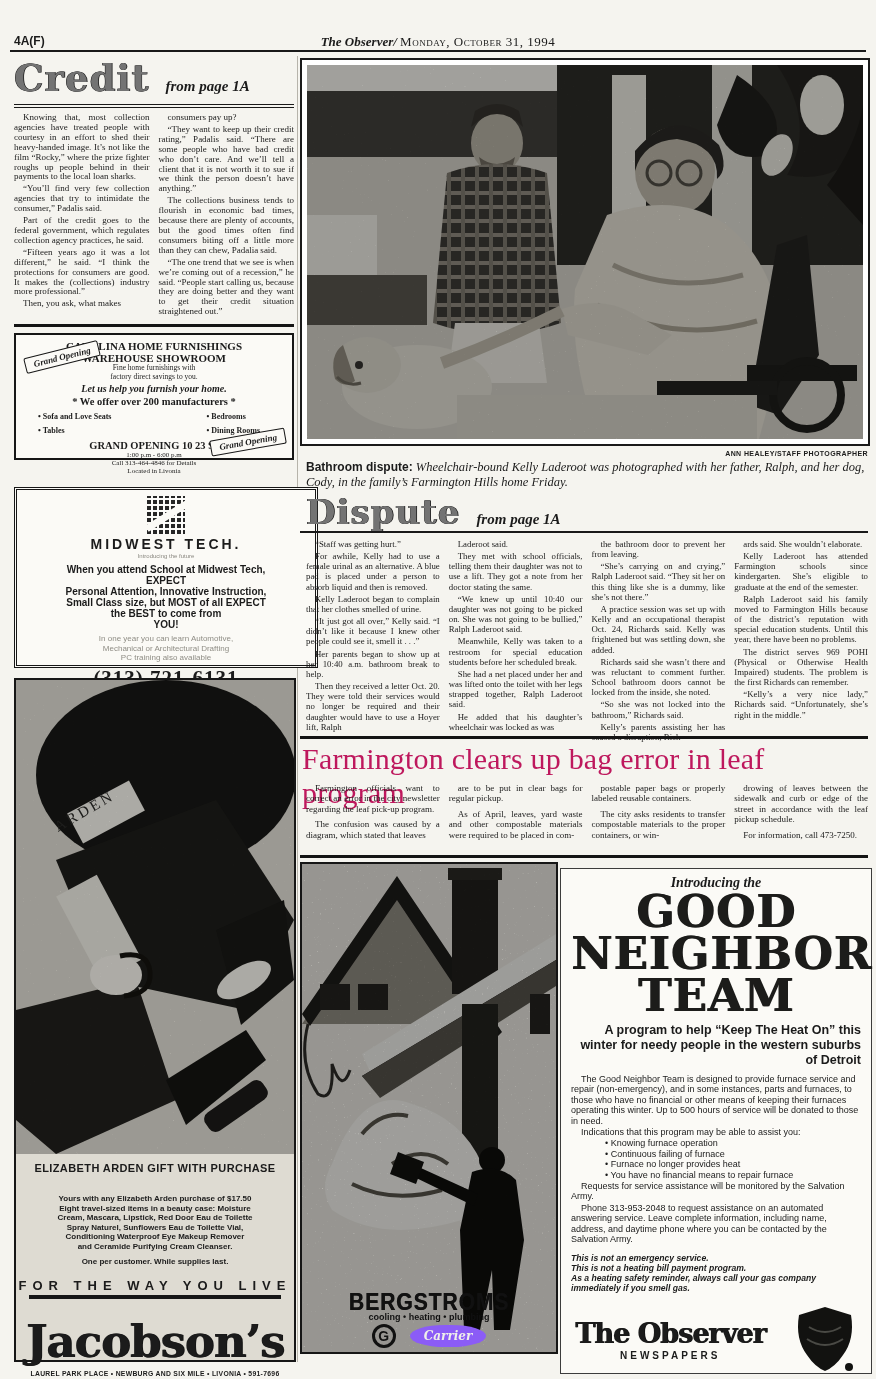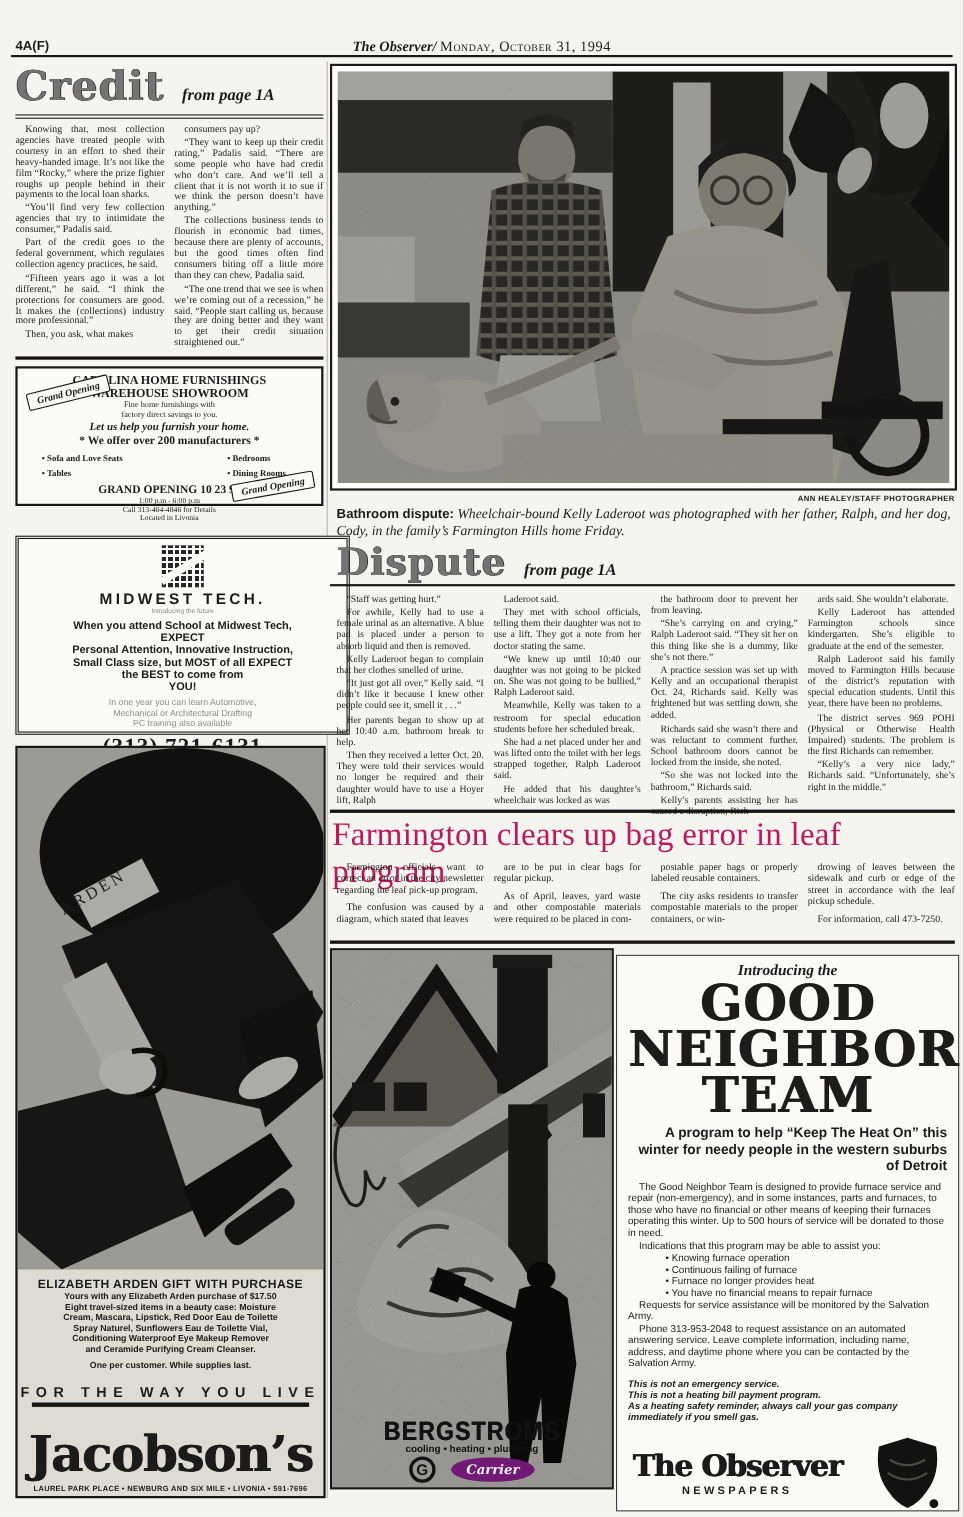--- a/index.html
+++ b/index.html
@@ -55,21 +55,21 @@
   .mw-tag{font-size:6px;color:#8a8880;margin-top:1px;}
   .mw-body{font-weight:bold;font-size:10px;line-height:11px;margin-top:5px;}
   .mw-light{font-size:8px;line-height:9.5px;color:#8f8d85;margin-top:4px;}
   .mw-phone{font:bold 21px "Liberation Serif",serif;margin-top:3px;letter-spacing:1px;}
 
   
   .arden{left:14px;top:678px;width:282px;height:684px;border:2px solid #161616;background:#dedbd2;
          font-family:"Liberation Sans",sans-serif;text-align:center;}
   .arden svg{display:block;}
   .ar-head{font-weight:bold;font-size:11px;margin-top:8px;letter-spacing:.4px;}
-  .ar-body{font-weight:bold;font-size:8px;line-height:9.6px;margin-top:0;}
+  .ar-body{font-weight:bold;font-size:8px;line-height:9.6px;margin-top:20px;}
   .ar-body p{margin:0;}
   .ar-note{font-weight:bold;font-size:8px;margin-top:5px;}
   .ar-slogan{font-weight:bold;font-size:13px;letter-spacing:6px;margin-top:12px;}
   .ar-bar{width:252px;height:4px;background:#161616;margin:2px auto 0;}
   .ar-logo{font-family:"DejaVu Serif",serif;font-weight:bold;font-size:45px;letter-spacing:-1px;margin-top:16px;
            text-shadow:1px 0 0 #161616;}
   .ar-addr{font-weight:bold;font-size:6.8px;letter-spacing:.3px;margin-top:2px;}
 
   
   .photo-frame{position:absolute;left:300px;top:58px;width:570px;height:388px;border:2px solid #1a1a1a;
@@ -95,21 +95,21 @@
 
   
   .berg{position:absolute;left:300px;top:862px;width:258px;height:492px;border:2px solid #161616;background:#e9e7e0;}
   .berg-overlay{position:absolute;left:0;bottom:4px;width:100%;text-align:center;color:#111;}
   .berg-name{font:bold 21px "Liberation Sans",sans-serif;letter-spacing:1px;transform:scaleY(1.15);
              text-shadow:.6px 0 0 #111;}
   .berg-services{font:bold 9px "Liberation Sans",sans-serif;margin-top:-2px;}
   .berg-row{display:flex;align-items:center;justify-content:center;gap:14px;margin-top:2px;}
   .berg-g{width:24px;height:24px;border:3px solid #111;border-radius:50%;font:bold 14px "Liberation Sans",sans-serif;
           line-height:18px;color:#111;}
-  .carrier{background:#701a75;color:#efefea;border-radius:50%/55%;padding:4px 14px;
+  .carrier{background:#8b5cf6;color:#efefea;border-radius:50%/55%;padding:4px 14px;
            font:italic bold 12px "DejaVu Serif",serif;}
 
   
   .gnt{position:absolute;left:560px;top:856px;width:312px;height:506px;border:1px solid #3c3c3c;
        background:#fbfaf6;font-family:"Liberation Sans",sans-serif;padding:6px 10px;margin-top:12px;}
   .gnt-intro{text-align:center;font:bold italic 14px "Liberation Serif",serif;}
   .gnt-title{text-align:center;font-family:"DejaVu Serif",serif;font-weight:bold;font-size:45px;
              line-height:42px;letter-spacing:1px;color:#1c1c1a;text-shadow:1px 0 0 #1c1c1a;}
   .gnt-sub{text-align:right;font-weight:bold;font-size:12.5px;line-height:15px;margin-top:6px;}
   .gnt-body{font-size:9px;line-height:10.4px;margin-top:6px;}

